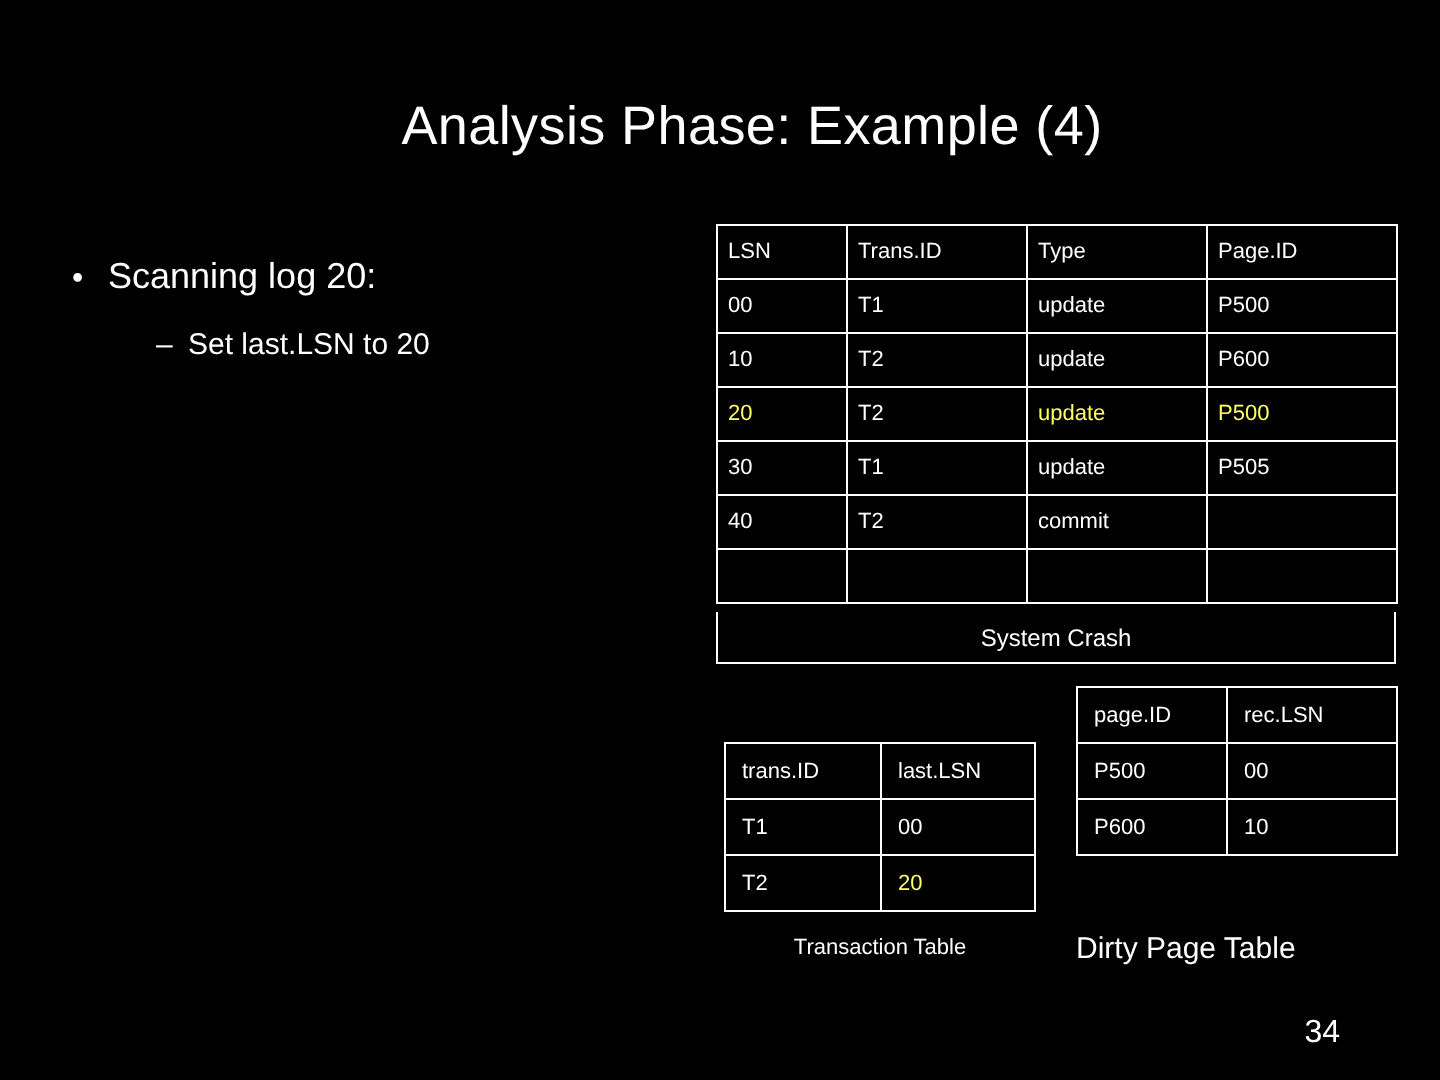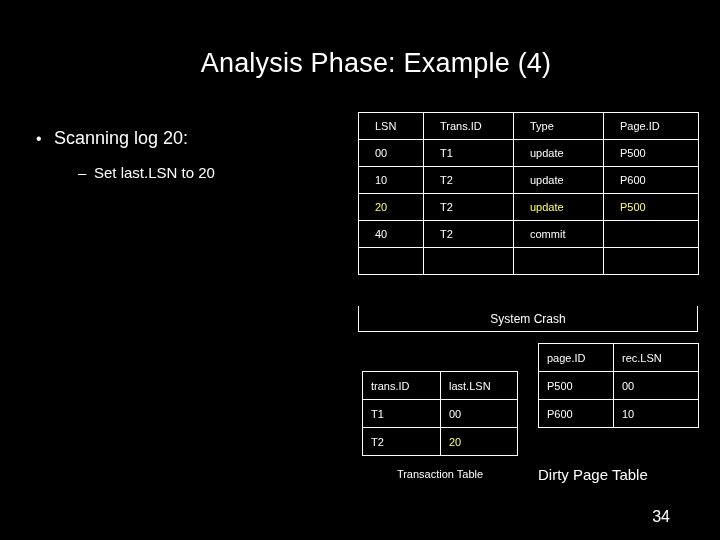--- a/index.html
+++ b/index.html
@@ -67,21 +67,21 @@
     left: 358px;
     top: 112px;
     width: 340px;
     border-collapse: collapse;
     table-layout: fixed;
     font-size: 11px;
   }
   .logtable td {
     border: 1px solid #ffffff;
     height: 26px;
-    padding: 0 16px;
+    padding: 0 5px;
     vertical-align: middle;
     color: #ffffff;
     font-size: 11px;
     line-height: 14px;
   }
   .logtable td.hl {
     color: #ffff66;
   }
   .col-lsn    { width: 65px; }
   .col-trans  { width: 90px; }
@@ -215,20 +215,26 @@
         <td>update</td>
         <td>P600</td>
       </tr>
       <tr>
         <td class="hl">20</td>
         <td>T2</td>
         <td class="hl">update</td>
         <td class="hl">P500</td>
       </tr>
       <tr>
+        <td>30</td>
+        <td>T1</td>
+        <td>update</td>
+        <td>P505</td>
+      </tr>
+      <tr>
         <td>40</td>
         <td>T2</td>
         <td>commit</td>
         <td></td>
       </tr>
       <tr>
         <td></td>
         <td></td>
         <td></td>
         <td></td>

